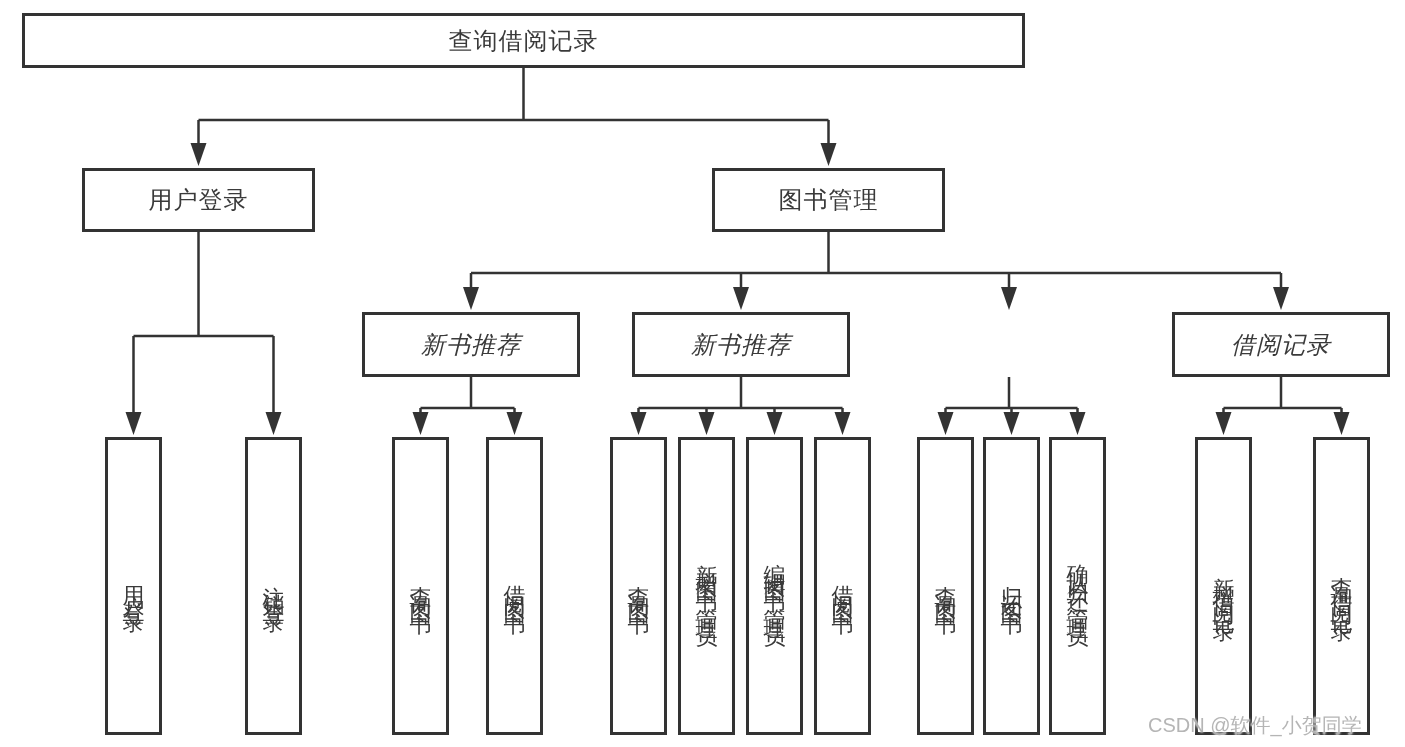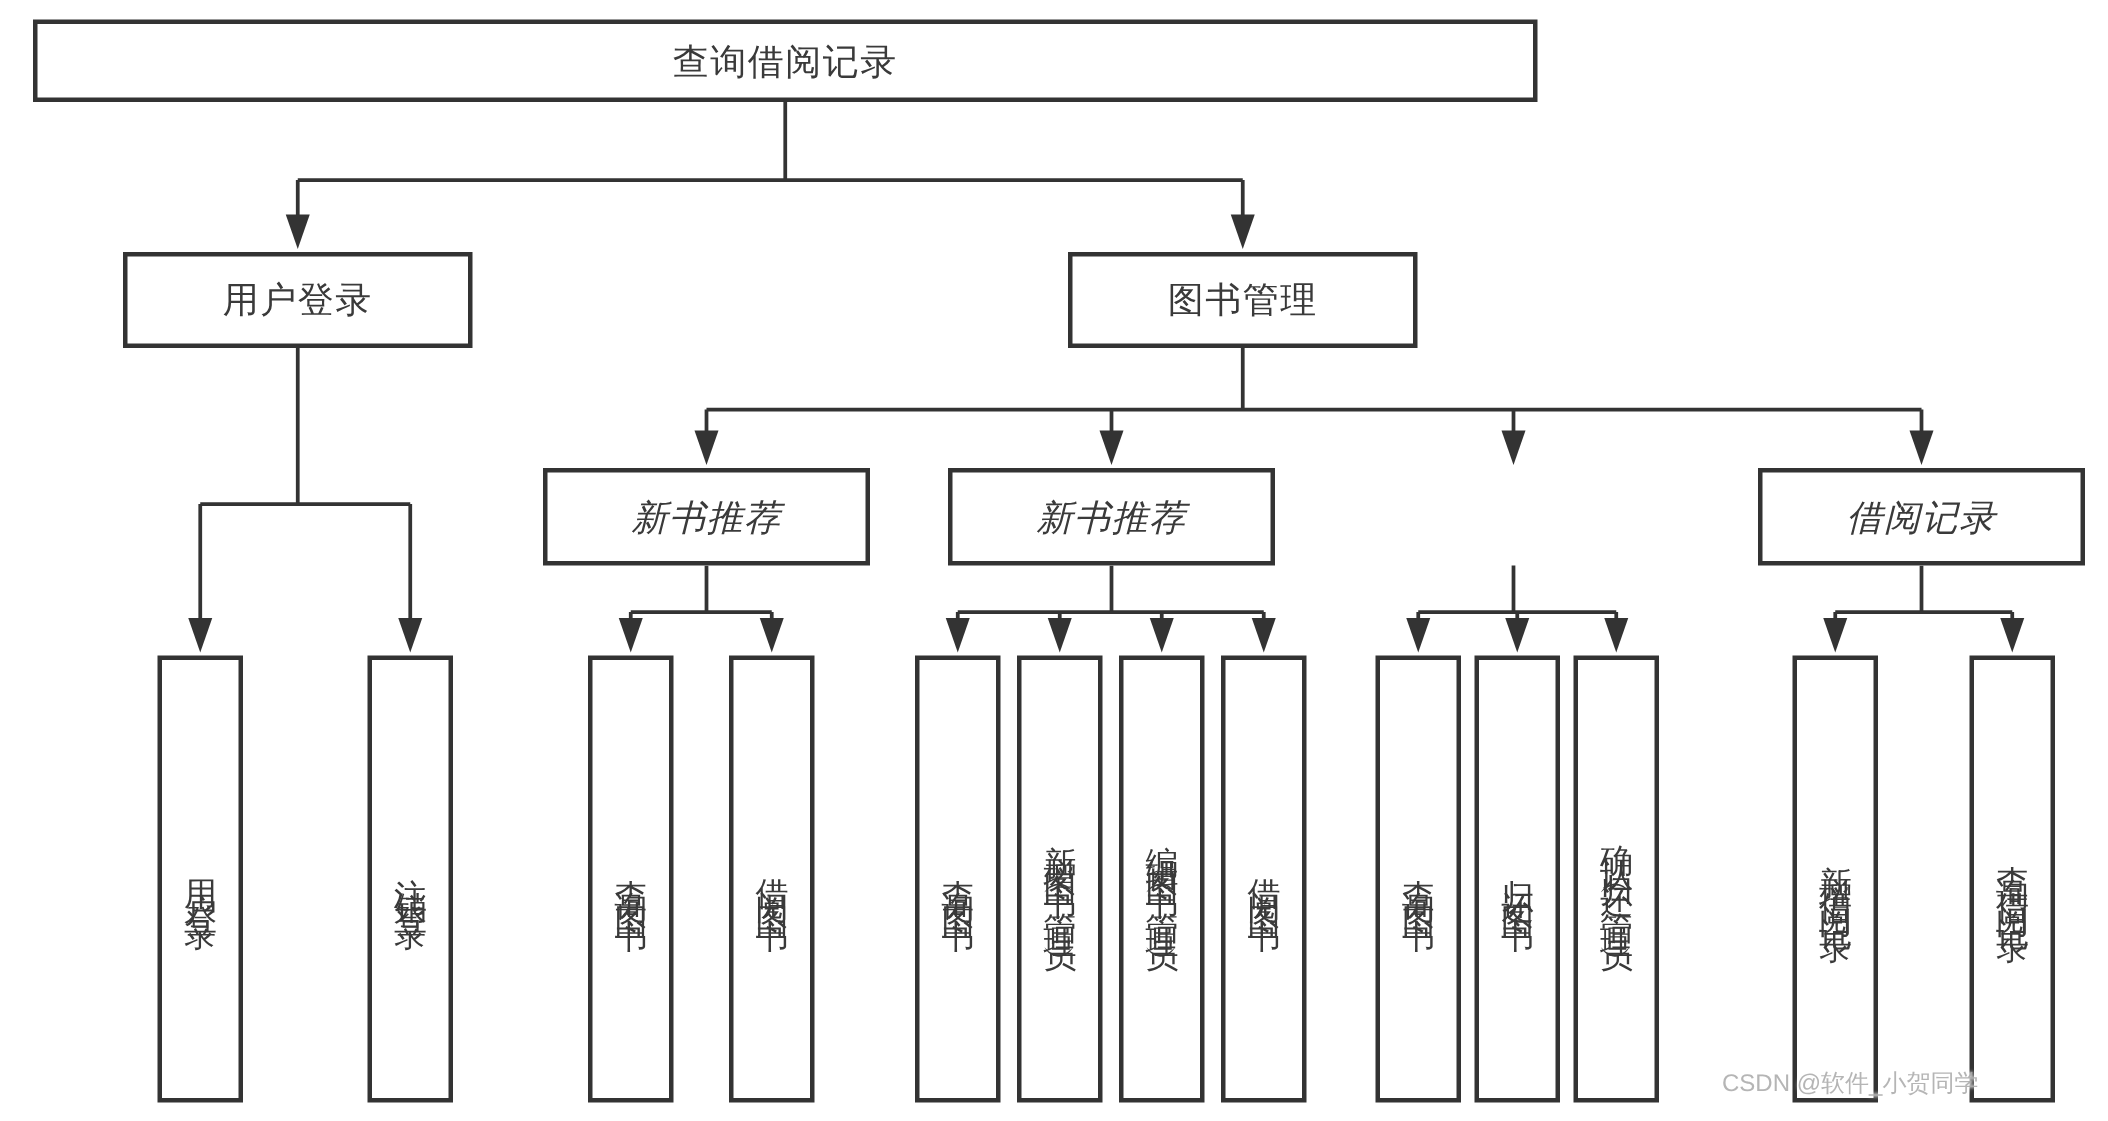--- a/index.html
+++ b/index.html
@@ -63,21 +63,21 @@
   .leaf-8  { left:917px; }
   .leaf-9  { left:983px; }
   .leaf-10 { left:1049px; }
   .leaf-11 { left:1195px; }
   .leaf-12 { left:1313px; }
   #watermark {
     position: absolute;
     left: 1148px;
     top: 712px;
     z-index: 3;
-    font-size: 16px;
+    font-size: 20px;
     color: rgba(168,168,168,0.85);
     text-shadow: 0 0 3px #ffffff, 0 0 2px #ffffff;
     white-space: nowrap;
   }
 </style>
 </head>
 <body>
 
 <div id="canvas">
 

